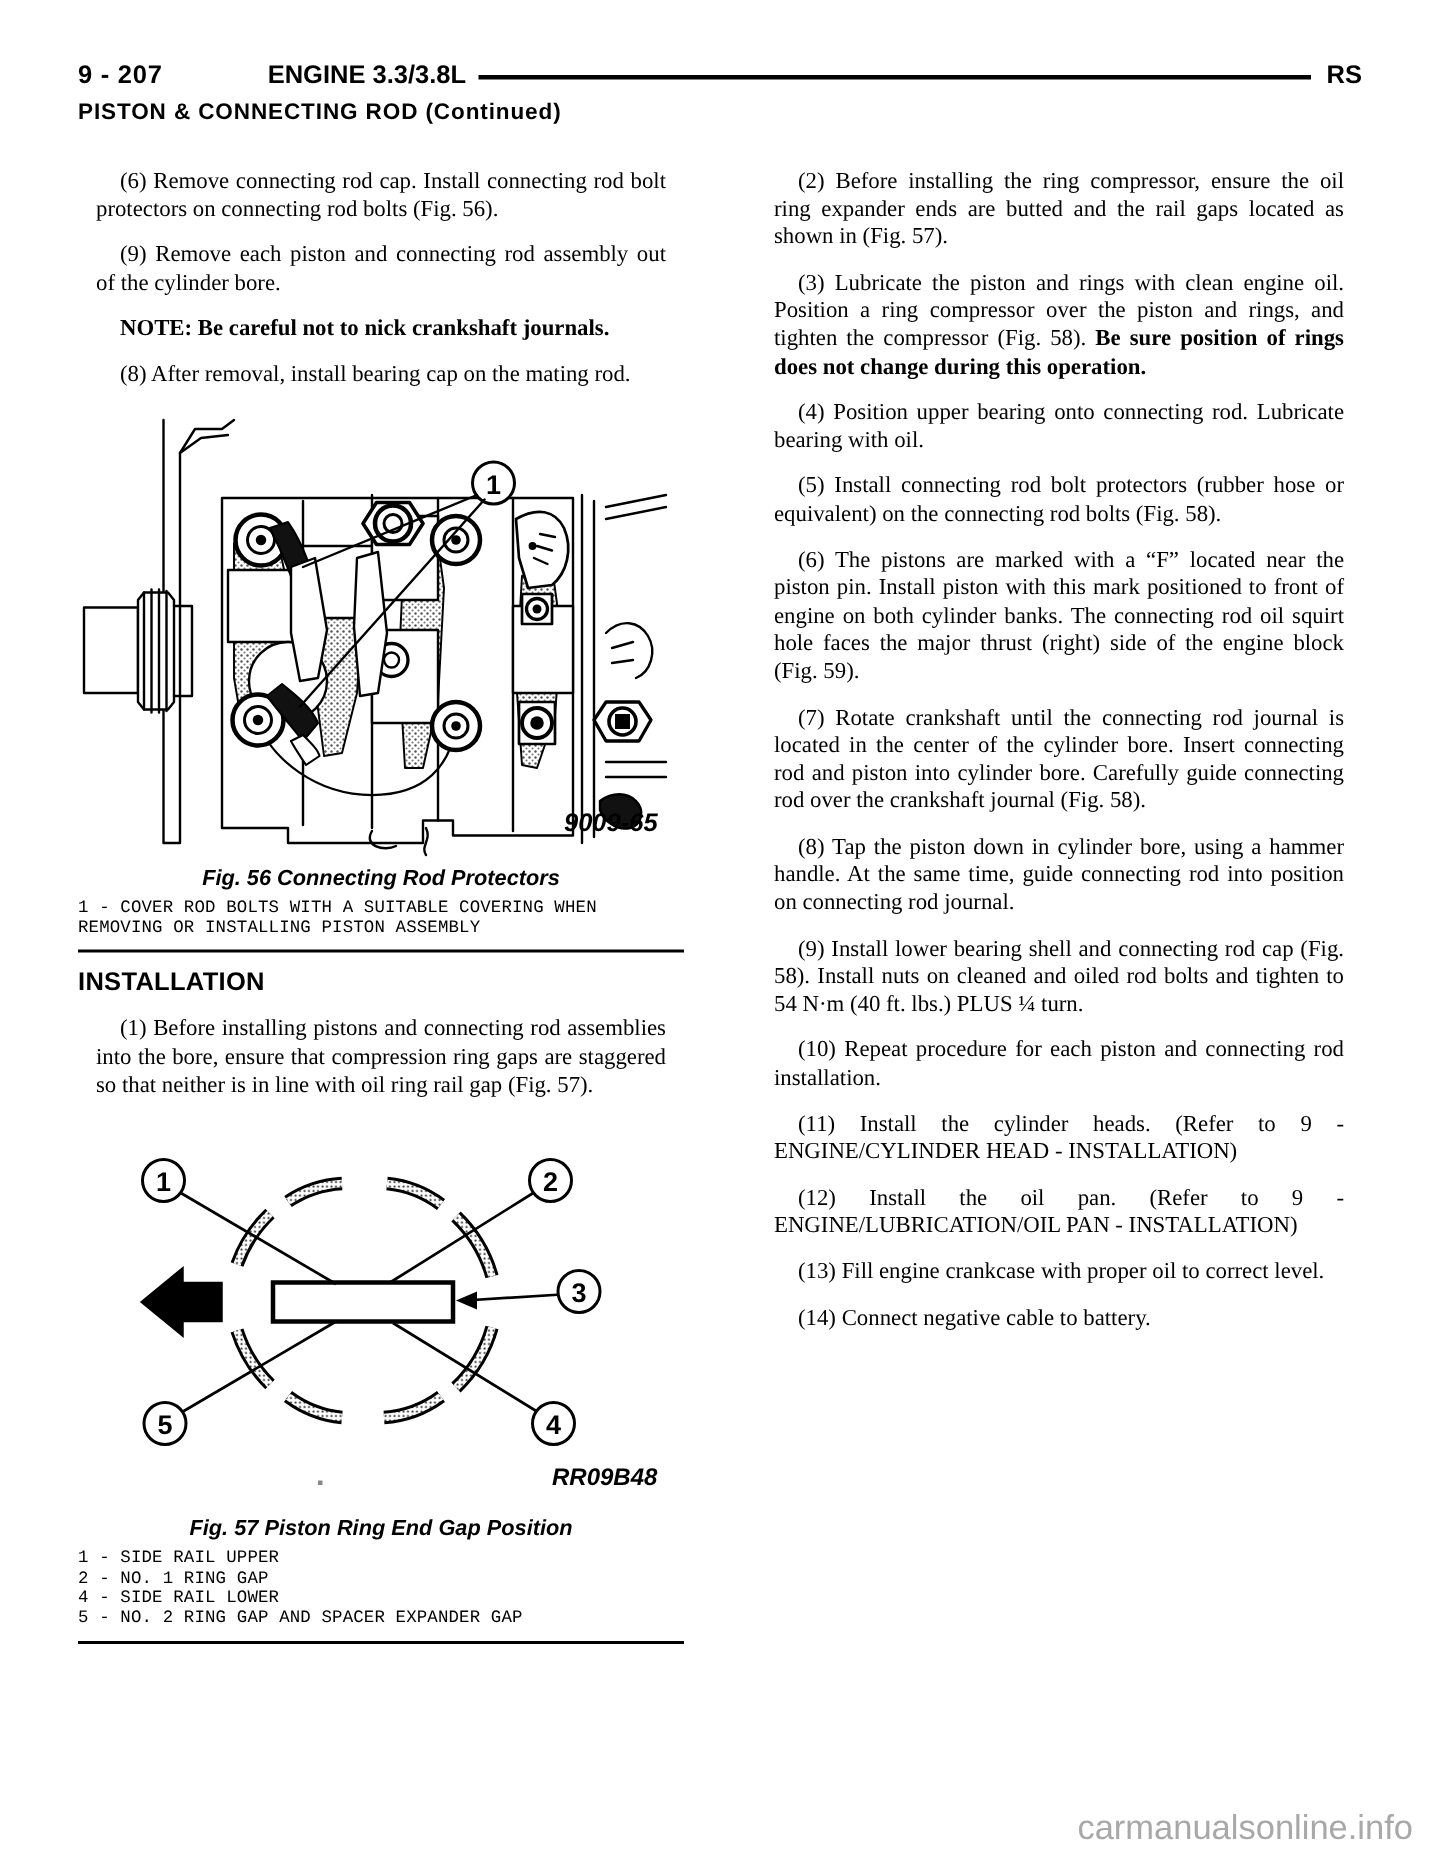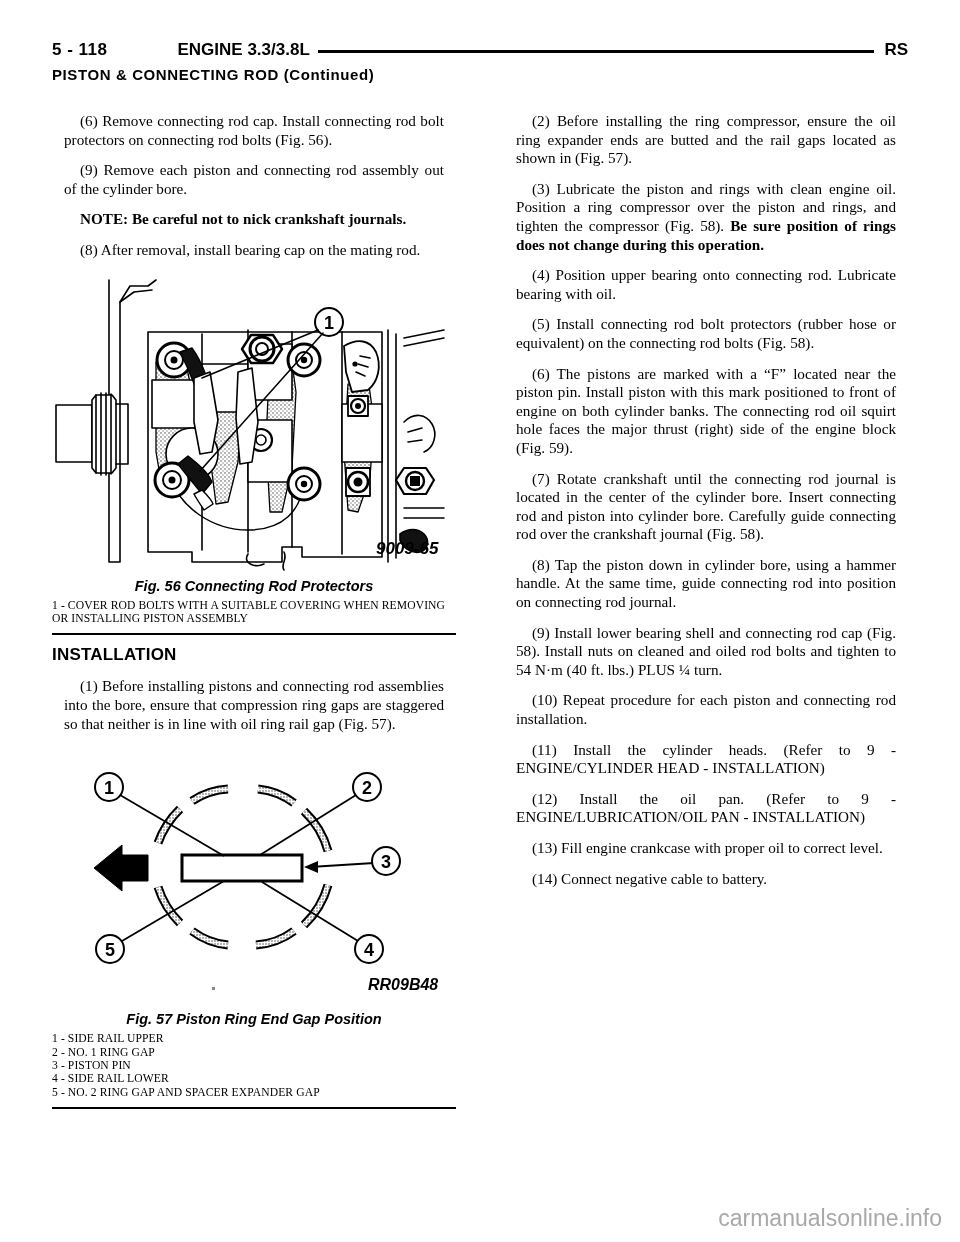--- a/index.html
+++ b/index.html
@@ -119,21 +119,21 @@
   }
   .fig-caption {
     font-family: "Liberation Sans", sans-serif;
     font-style: italic;
     font-weight: bold;
     font-size: 14.5px;
     text-align: center;
     margin-top: 6px;
   }
   .fig-legend {
-    font-family: Liberation Serif, serif;
+    font-family: Liberation Mono, monospace;
     font-size: 11.6px;
     line-height: 13.4px;
     margin-top: 5px;
     letter-spacing: 0.1px;
   }
   .fig-legend div { white-space: nowrap; }
   .fig-legend div.wrap { white-space: normal; }
   .rule {
     height: 2px;
     background: #000;
@@ -150,21 +150,21 @@
     color: #a8a8a8;
     letter-spacing: 0px;
   }
 </style>
 </head>
 <body>
 
 <div class="page">
 
   <div class="header">
-    <span class="hdr-page-num">5 - 118</span>
+    <span class="hdr-page-num">9 - 207</span>
     <span class="hdr-title">ENGINE 3.3/3.8L</span>
     <span class="hdr-rule"></span>
     <span class="hdr-right">RS</span>
   </div>
 
   <div class="subhead">PISTON &amp; CONNECTING ROD (Continued)</div>
 
   <div class="col col-left">
 
     <p class="body">(6) Remove connecting rod cap. Install connecting rod bolt protectors on connecting rod bolts (Fig. 56).</p>
@@ -415,21 +415,20 @@
 
           <text x="316" y="239" font-family="Liberation Sans, sans-serif" font-size="16" font-weight="bold" font-style="italic" fill="#000">RR09B48</text>
         </svg>
       </div>
 
       <div class="fig-caption" style="margin-top:10px;">Fig. 57 Piston Ring End Gap Position</div>
 
       <div class="fig-legend">
         <div>1 - SIDE RAIL UPPER</div>
         <div>2 - NO. 1 RING GAP</div>
-        <div>3 - PISTON PIN</div>
         <div>4 - SIDE RAIL LOWER</div>
         <div>5 - NO. 2 RING GAP AND SPACER EXPANDER GAP</div>
       </div>
 
       <div class="rule"></div>
     </div>
 
   </div>
 
   <div class="col col-right">

